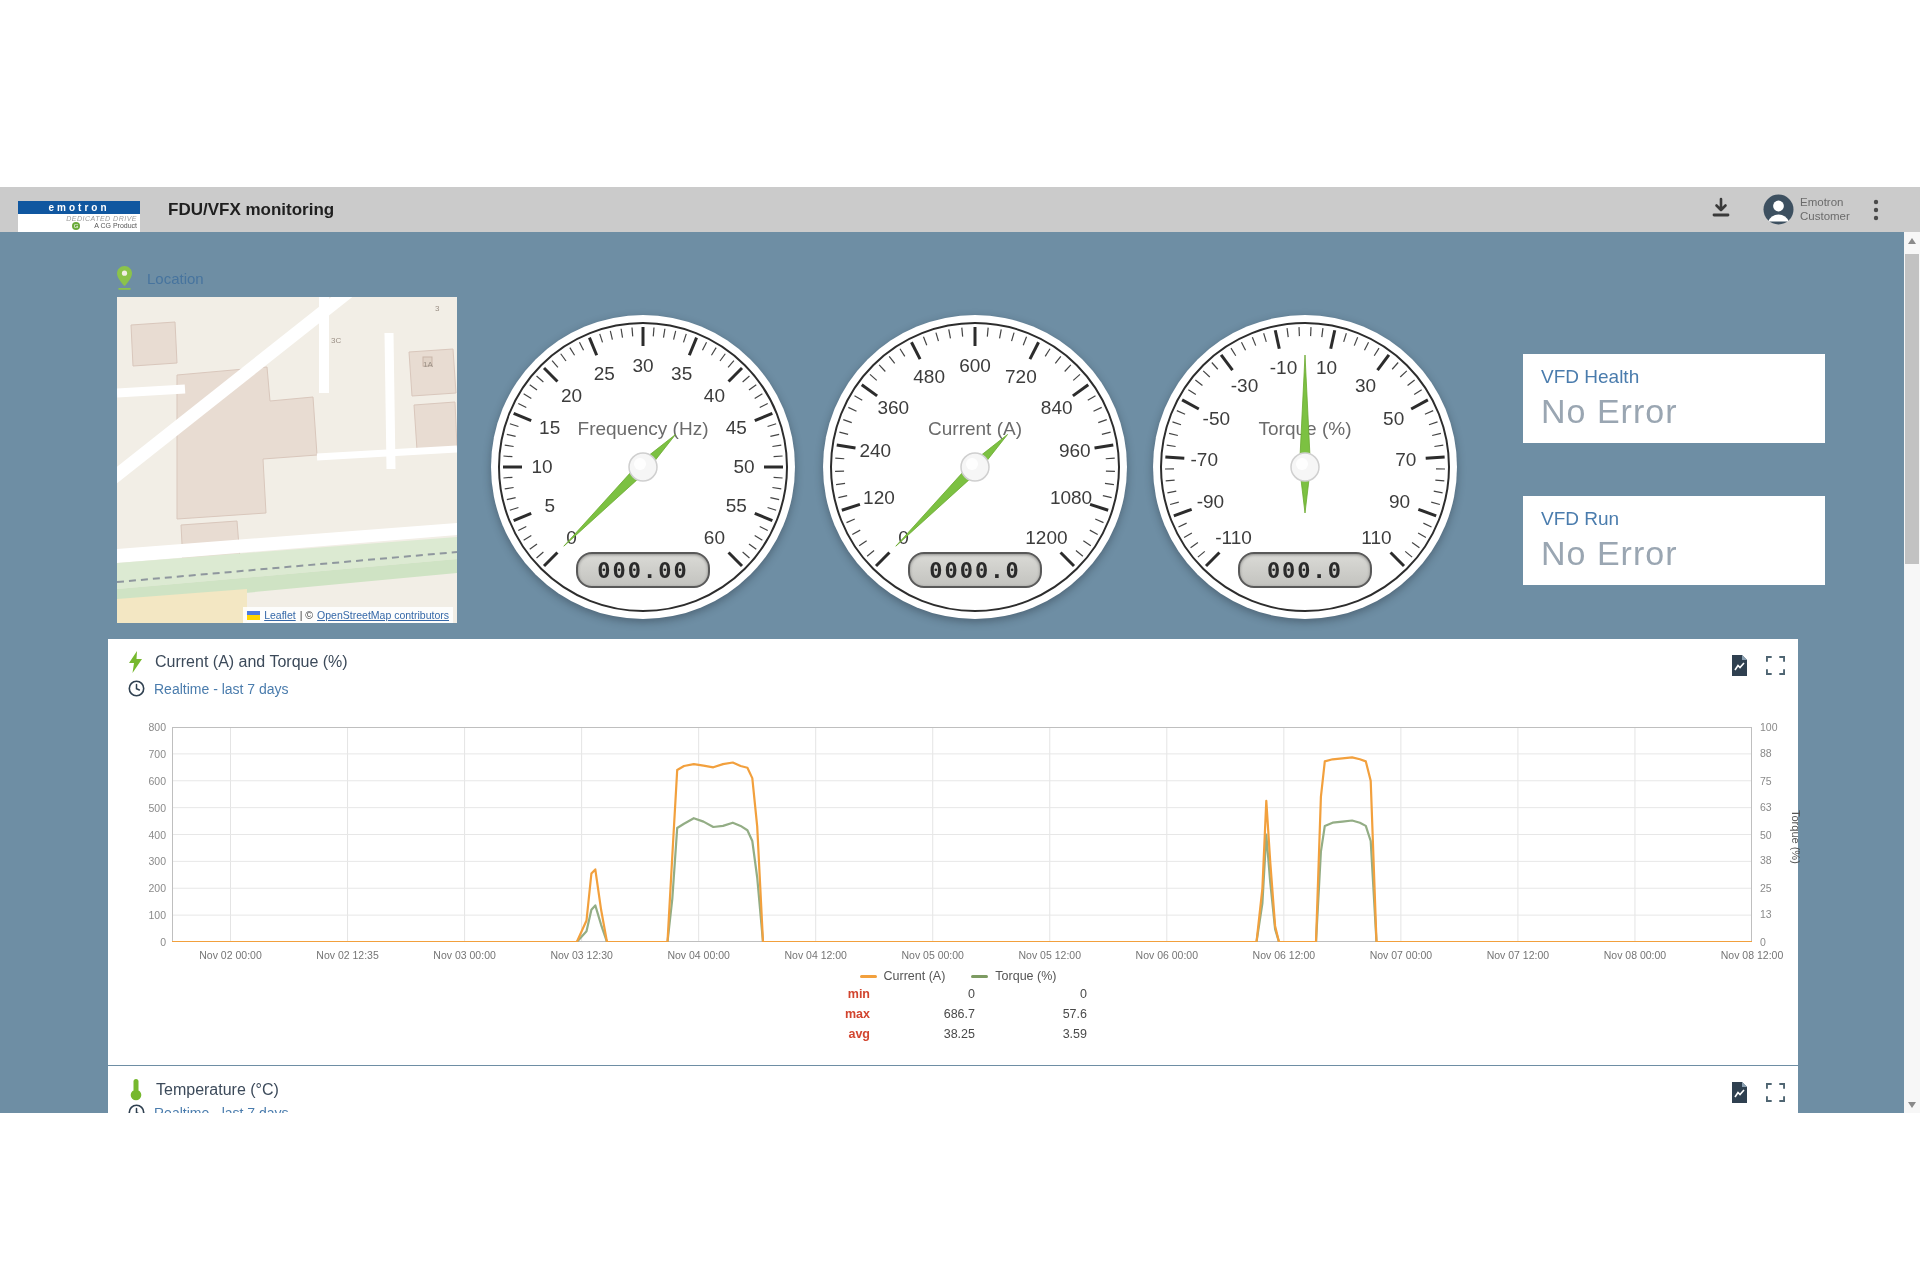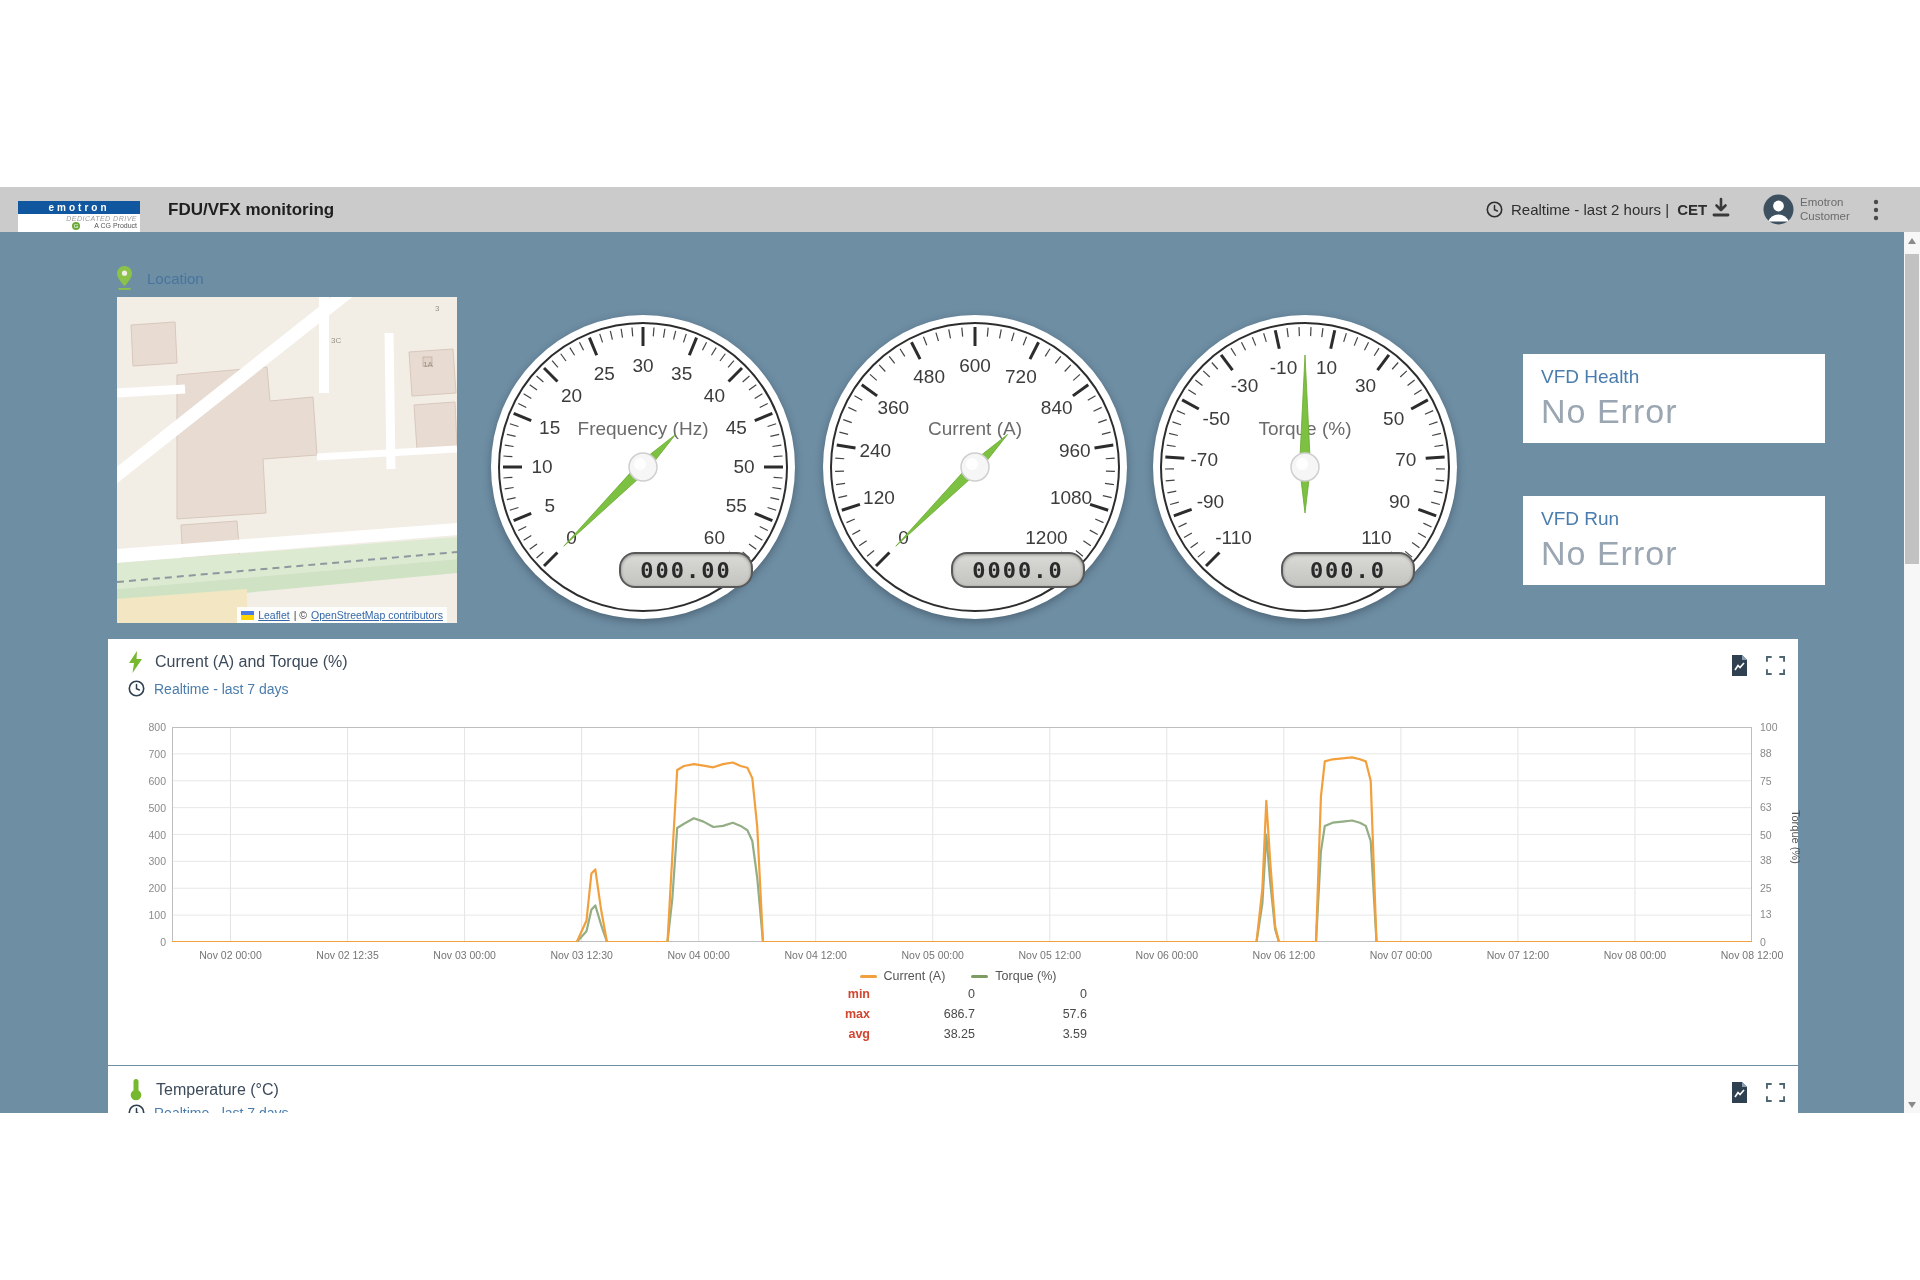--- a/index.html
+++ b/index.html
@@ -19,33 +19,33 @@
   .time-range{position:absolute;left:1486px;top:0;height:45px;display:flex;align-items:center;gap:8px;
     font-size:15px;color:#2e2e2e;cursor:pointer;}
   .time-range b{font-weight:bold;}
   .hbtn{position:absolute;cursor:pointer;}
   .user-name{position:absolute;left:1800px;top:9px;font-size:11.5px;line-height:13.5px;color:#6b6b6b;cursor:pointer;}
   
   .content{position:absolute;left:0;top:232px;width:1904px;height:881px;background:var(--bg);overflow:hidden;}
   .location-label{position:absolute;left:117px;top:34px;display:flex;align-items:center;gap:15px;
     color:#47749e;font-size:15px;}
   .map{position:absolute;left:117px;top:65px;width:340px;height:326px;background:#f2eee6;overflow:hidden;cursor:grab;}
-  .map-attr{position:absolute;right:10px;bottom:0;background:rgba(255,255,255,.85);font-size:10.5px;color:#444;
+  .map-attr{position:absolute;right:4px;bottom:0;background:rgba(255,255,255,.85);font-size:10.5px;color:#444;
     padding:2px 4px;display:flex;align-items:center;gap:4px;white-space:nowrap;}
   .map-attr a{color:#3568a8;text-decoration:underline;cursor:pointer;}
   .flag{display:inline-block;width:13px;height:9px;}
   .flag .b{display:block;width:13px;height:4.5px;background:#4c7be1;}
   .flag .y{display:block;width:13px;height:4.5px;background:#ffd500;}
   
   .gauge{position:absolute;top:83px;width:304px;height:304px;border-radius:50%;background:#fff;
     box-shadow:0 3px 9px rgba(25,35,45,.38);}
   .lcd{position:absolute;left:85px;top:237px;width:134px;height:36px;border:2px solid #595959;border-radius:16px;
     background:linear-gradient(#dadad6,#c3c3bf);box-shadow:inset 0 1px 3px rgba(0,0,0,.35);
     font-family:"DejaVu Sans Mono",monospace;font-weight:bold;font-size:22px;letter-spacing:2px;color:#2a2a2a;
-    text-align:center;line-height:33px;box-sizing:border-box;margin-left:43px;}
+    text-align:center;line-height:33px;box-sizing:border-box;}
   
   .status-card{position:absolute;left:1523px;width:276px;height:89px;background:#fff;padding-left:26px;}
   .status-title{position:absolute;left:18px;top:12px;font-size:19px;color:var(--blue);}
   .status-value{position:absolute;left:18px;top:38px;font-size:34px;font-weight:200;letter-spacing:1px;color:#9aa6b2;}
   
   .panel{position:absolute;left:108px;width:1690px;background:#fff;}
   .card-head{position:absolute;left:20px;top:12px;display:flex;align-items:center;gap:12px;
     font-size:16px;color:var(--dark);}
   .card-sub{position:absolute;left:20px;top:41px;display:flex;align-items:center;gap:9px;
     font-size:14px;color:var(--blue);}
@@ -77,28 +77,20 @@
 <div class="viewport">
 
   <div class="topbar">
     <div class="logo">
       <div class="logo-blue">emotron</div>
       <div class="logo-tag">DEDICATED DRIVE</div>
       <div class="logo-prod"><span class="g">G</span><span>A CG Product</span></div>
     </div>
     <div class="app-title">FDU/VFX monitoring</div>
 
-    <div class="time-range">
-      <svg width="17" height="17" viewBox="0 0 17 17">
-        <circle cx="8.5" cy="8.5" r="7.2" fill="none" stroke="#2e2e2e" stroke-width="1.6"></circle>
-        <path d="M8.5 4.5 V8.7 L11.4 10" fill="none" stroke="#2e2e2e" stroke-width="1.5" stroke-linecap="round"></path>
-      </svg>
-      <span>Realtime - last 2 hours |</span>
-      <b>CET</b>
-    </div>
 
     <div class="hbtn" style="left:1710px;top:9px;">
       <svg width="22" height="26" viewBox="0 0 22 26">
         <path d="M11 3 V14 M11 14 L6.5 9.5 M11 14 L15.5 9.5" fill="none" stroke="#3a3a3a" stroke-width="2.6" stroke-linecap="round" stroke-linejoin="round"></path>
         <path d="M4 19 H18" stroke="#3a3a3a" stroke-width="2.8" stroke-linecap="round"></path>
       </svg>
     </div>
 
     <div class="hbtn" style="left:1763px;top:7px;">
       <svg width="31" height="31" viewBox="0 0 31 31">

